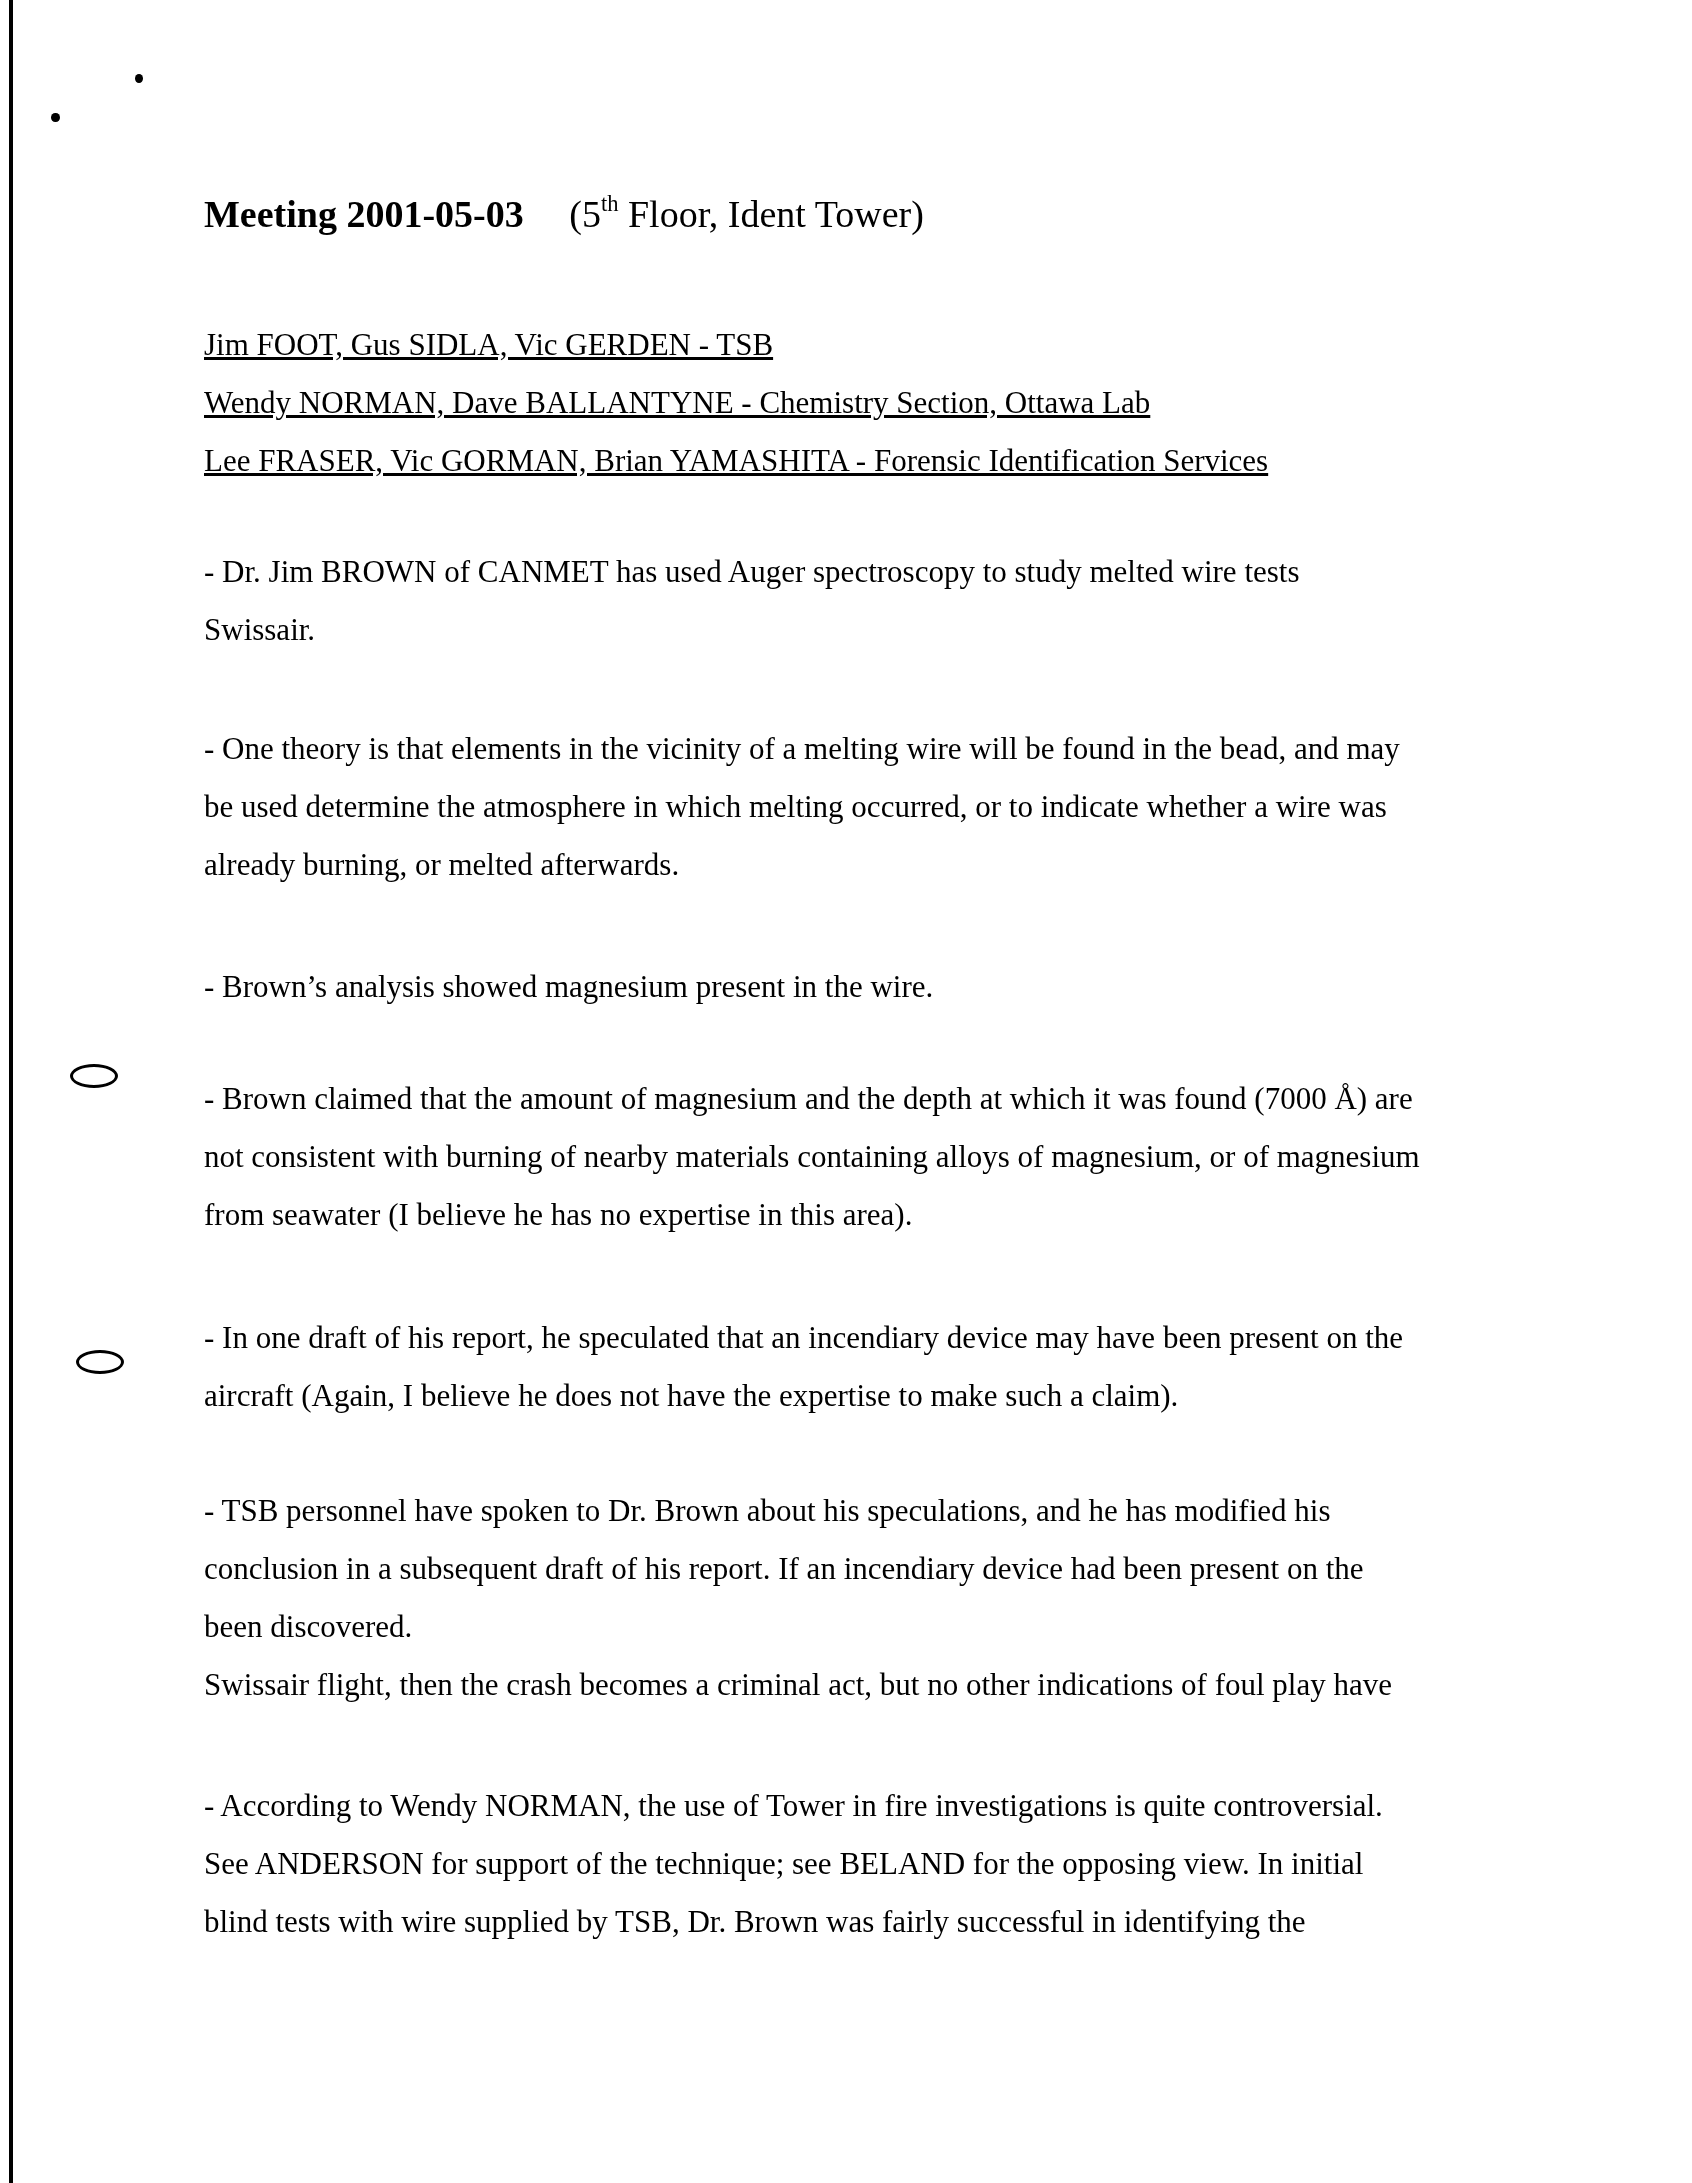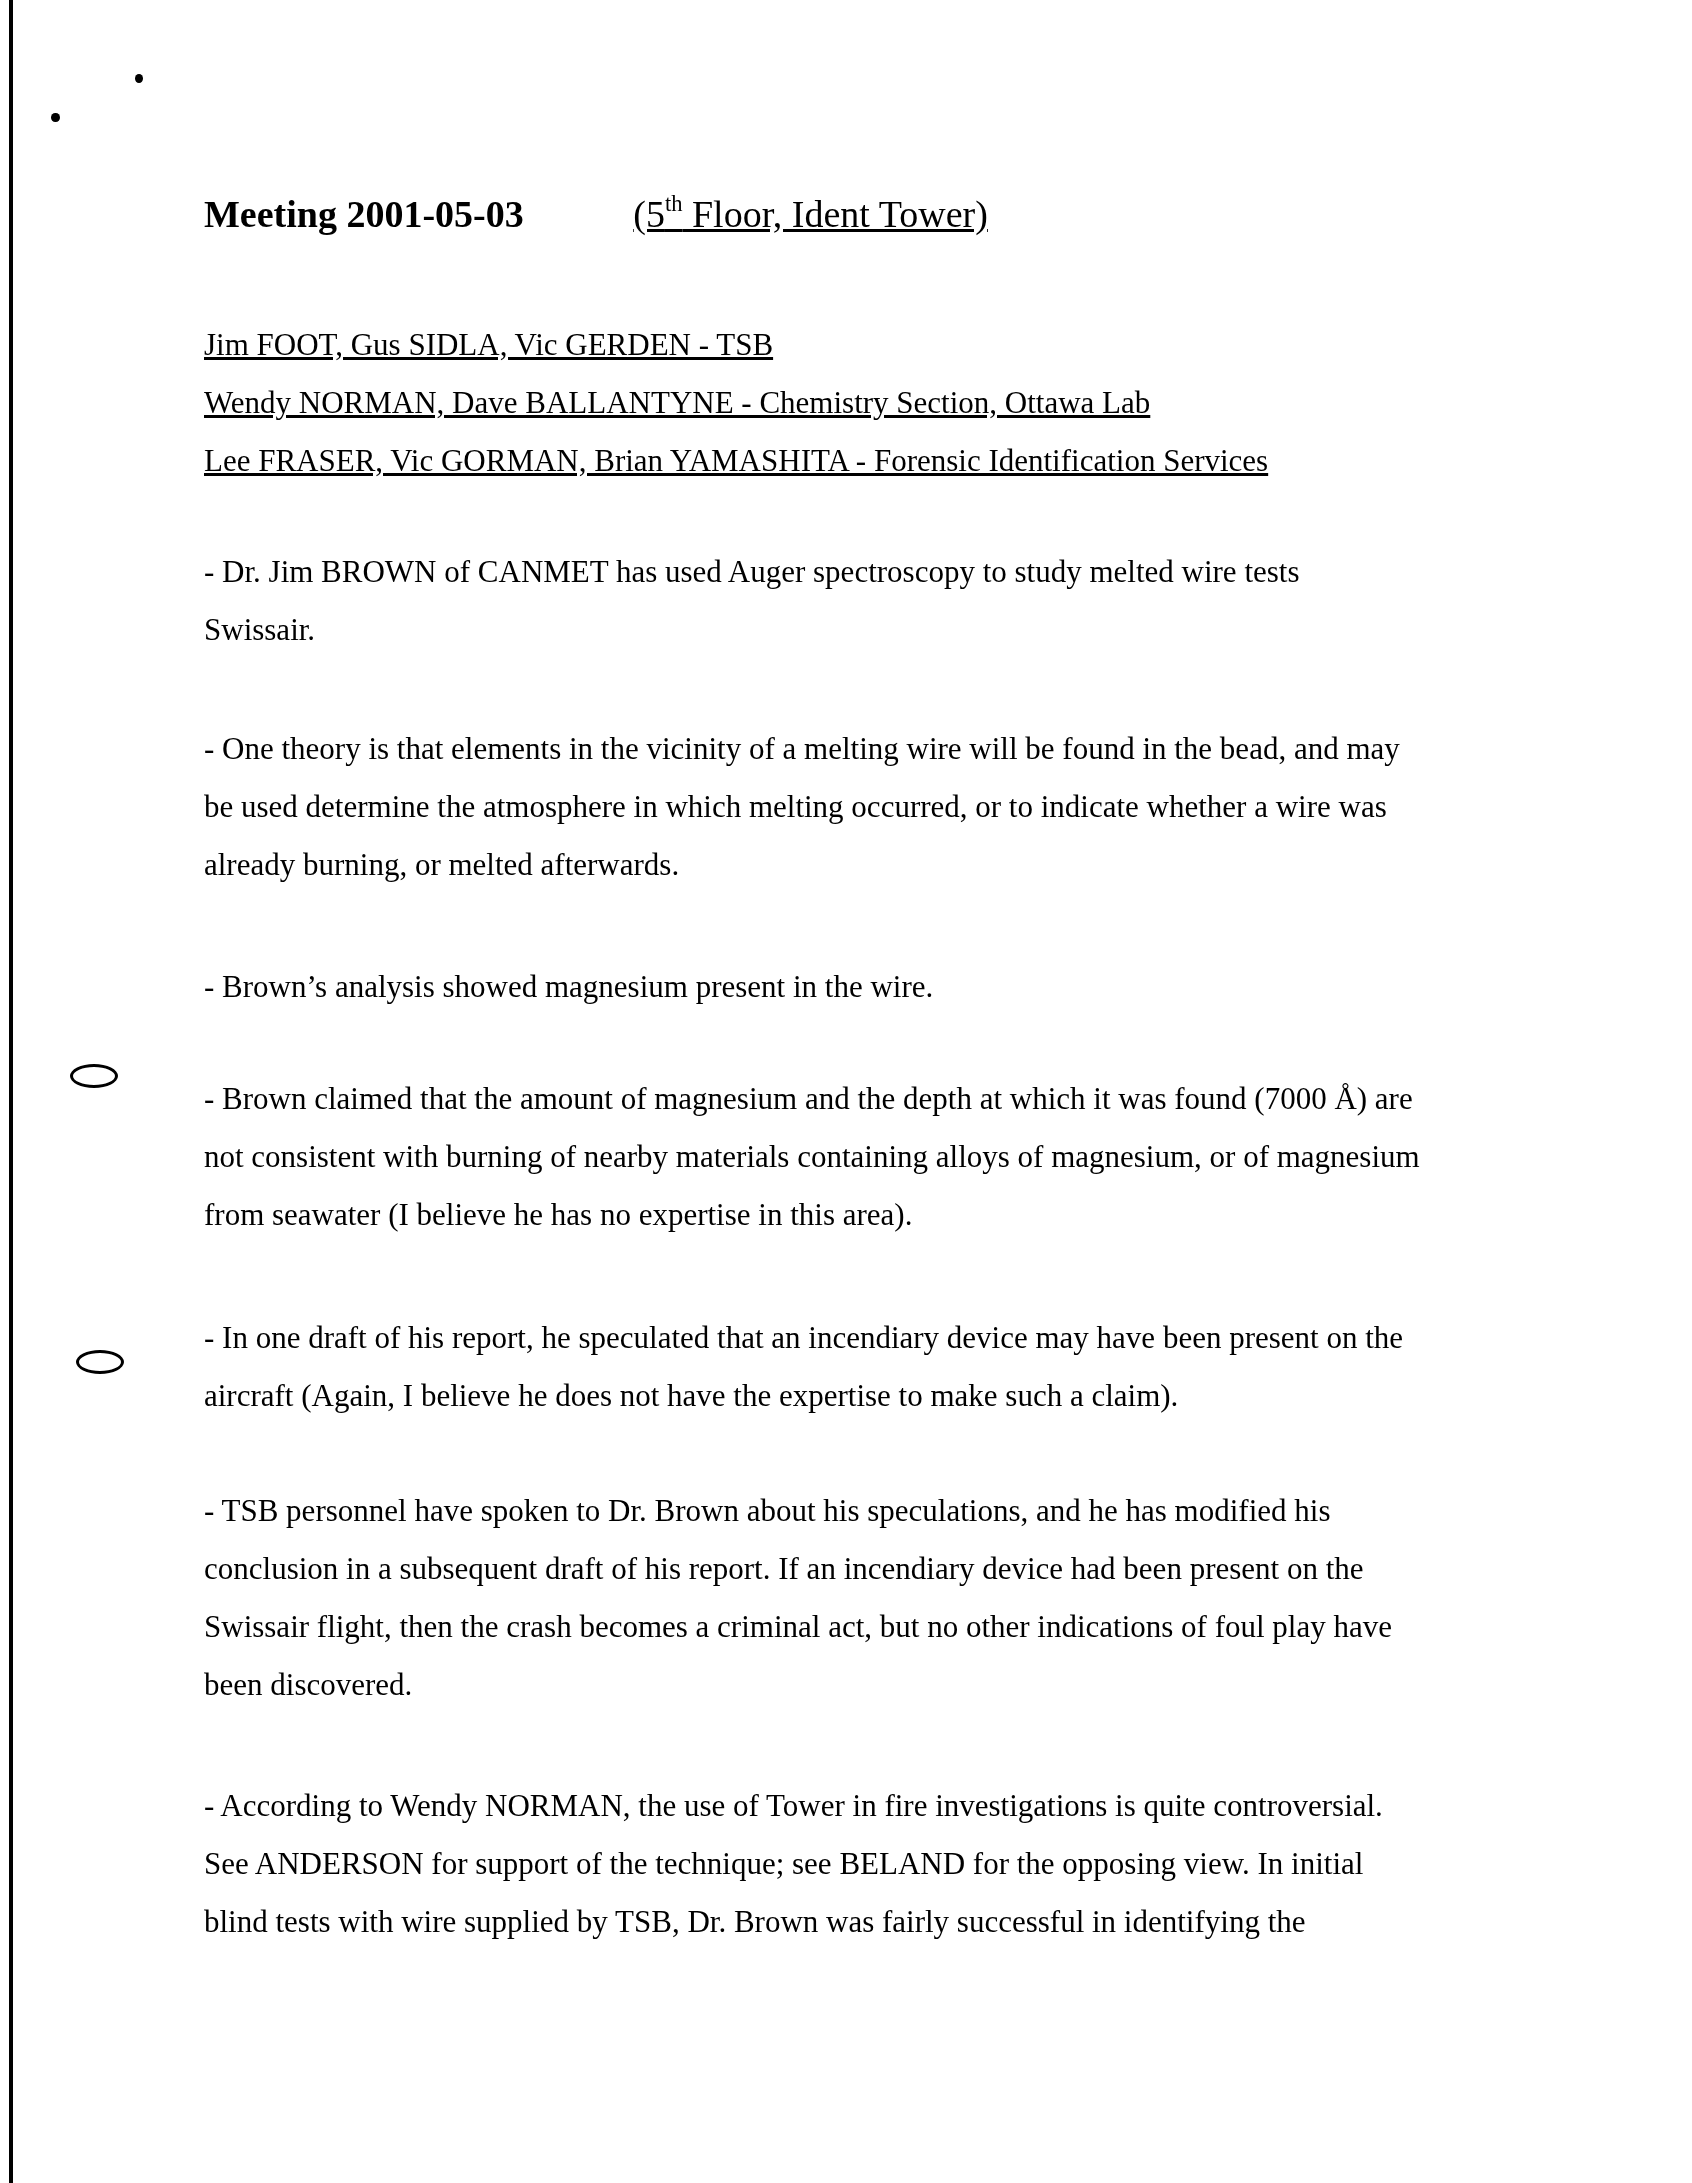--- a/index.html
+++ b/index.html
@@ -50,22 +50,21 @@
       white-space: nowrap;
       font-size: 38px;
       line-height: 53px;
     }
     .title-main {
       font-weight: bold;
       display: inline-block;
     }
     .title-loc {
       display: inline-block;
-      margin-left: 100px;
-      text-decoration: underline;
+      margin-left: 36px;
     }
     .title-loc sup {
       font-size: 22.5px;
       vertical-align: 16px;
       line-height: 0;
     }
     .attendees {
       position: absolute;
       top: 316px;
       left: 0;
@@ -126,22 +125,22 @@
   </div>
 
   <div class="para" style="top:1309px;">
     <div class="line">- In one draft of his report, he speculated that an incendiary device may have been present on the</div>
     <div class="line">aircraft (Again, I believe he does not have the expertise to make such a claim).</div>
   </div>
 
   <div class="para" style="top:1482px;">
     <div class="line">- TSB personnel have spoken to Dr. Brown about his speculations, and he has modified his</div>
     <div class="line">conclusion in a subsequent draft of his report.  If an incendiary device had been present on the</div>
+    <div class="line">been discovered.</div>
     <div class="line">Swissair flight, then the crash becomes a criminal act, but no other indications of foul play have</div>
-    <div class="line">been discovered.</div>
   </div>
 
   <div class="para" style="top:1777px;">
     <div class="line">- According to Wendy NORMAN, the use of Tower in fire investigations is quite controversial.</div>
     <div class="line">See ANDERSON for support of the technique; see BELAND for the opposing view.  In initial</div>
     <div class="line">blind tests with wire supplied by TSB, Dr. Brown was fairly successful in identifying the</div>
   </div>
 
 </div>
 

